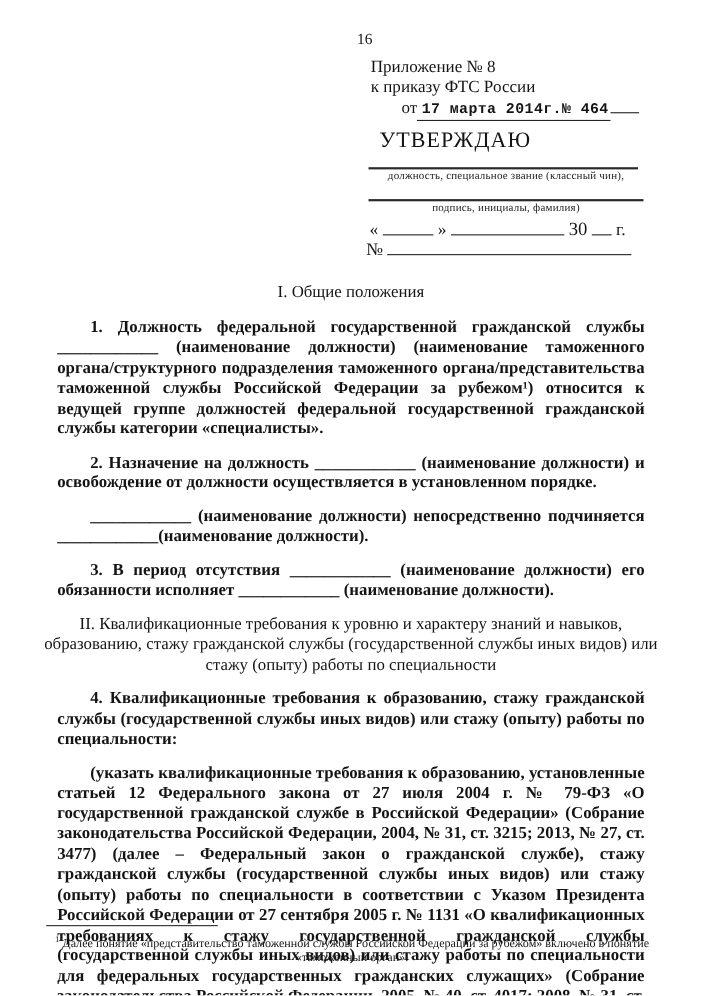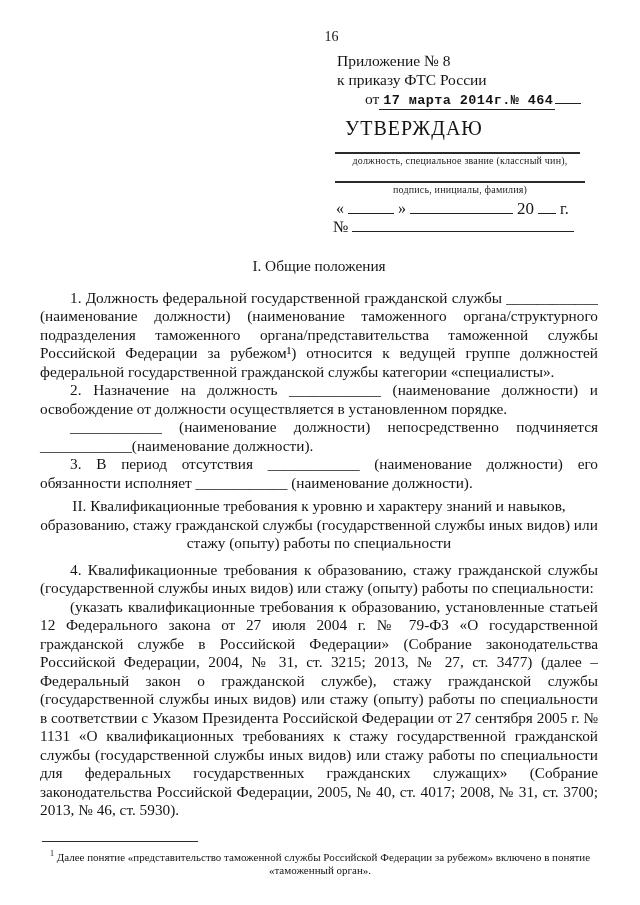--- a/index.html
+++ b/index.html
@@ -53,21 +53,21 @@
   .content {
     position:absolute; left:40px; top:243px; width:558px;
     font-size:15.3px; line-height:18.5px; text-align:justify;
   }
   .doc-title { text-align:center; font-weight:bold; text-align-last:center; }
   .sec-heading {
     text-align:center; text-align-last:center;
     margin:14px 0 13px 0;
   }
   .sec-heading.second { margin:5px 0 8px 0; }
-  .para { margin:0; text-indent:30px; }
+  .para { margin:12px; text-indent:30px;font-weight:bold; }
   .footnote-rule {
     position:absolute; left:42px; top:841px;
     width:156px; border-top:1.6px solid #2a2a2a;
   }
   .footnote {
     position:absolute; left:42px; top:847px; width:556px;
     font-size:11px; line-height:13.5px; text-align:center;
   }
   .footnote sup { font-size:8px; }
 </style>
@@ -86,21 +86,21 @@
 
   <div class="approve">УТВЕРЖДАЮ</div>
 
   <div class="sig-area">
     <div class="sig-line first"></div>
     <div class="sig-caption">должность, специальное звание (классный чин),</div>
     <div class="sig-line second"></div>
     <div class="sig-caption">подпись, инициалы, фамилия)</div>
   </div>
 
-  <div class="date-line"><span>«</span> <span class="blank" style="width:46px"></span> <span>»</span> <span class="blank" style="width:103px"></span> <span class="year-prefix">20</span> <span class="blank" style="width:18px"></span> <span>г.</span></div>
+  <div class="date-line"><span>«</span> <span class="blank" style="width:46px"></span> <span>»</span> <span class="blank" style="width:103px"></span> <span class="year-prefix">30</span> <span class="blank" style="width:18px"></span> <span>г.</span></div>
 
   <div class="num-line"><span>№</span> <span class="blank" style="width:222px"></span></div>
 
   <div class="content">
 
     <div class="sec-heading">I. Общие положения</div>
 
     <p class="para">1. Должность федеральной государственной гражданской службы ____________ (наименование должности) (наименование таможенного органа/структурного подразделения таможенного органа/представительства таможенной службы Российской Федерации за рубежом¹) относится к ведущей группе должностей федеральной государственной гражданской службы категории «специалисты».</p>
     <p class="para">2. Назначение на должность ____________ (наименование должности) и освобождение от должности осуществляется в установленном порядке.</p>
     <p class="para">____________ (наименование должности) непосредственно подчиняется ____________(наименование должности).</p>

